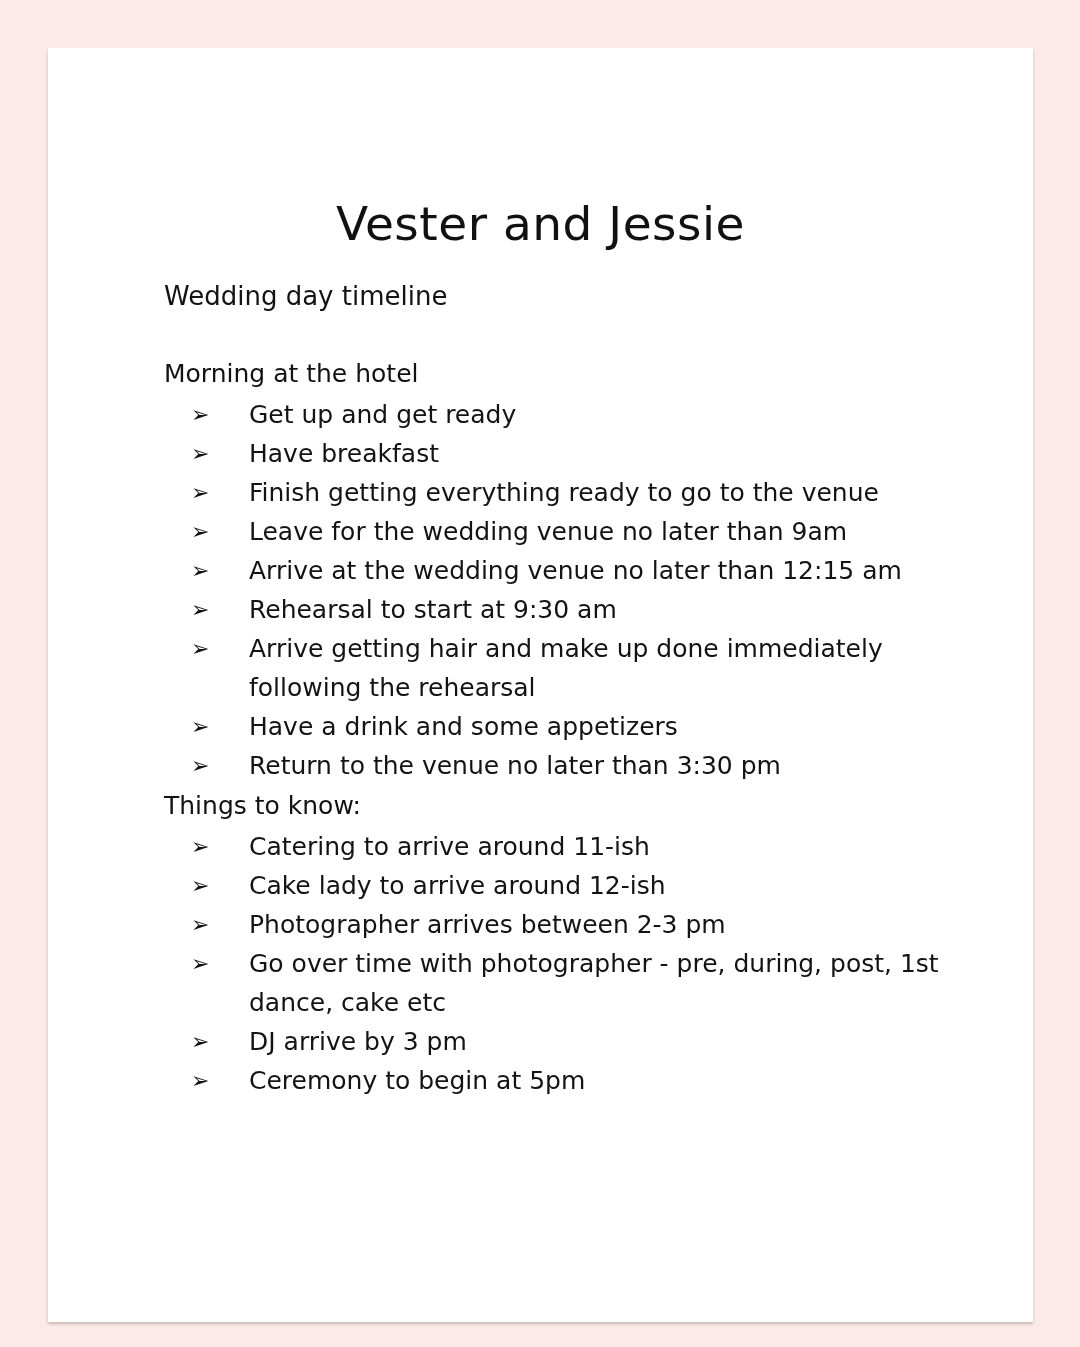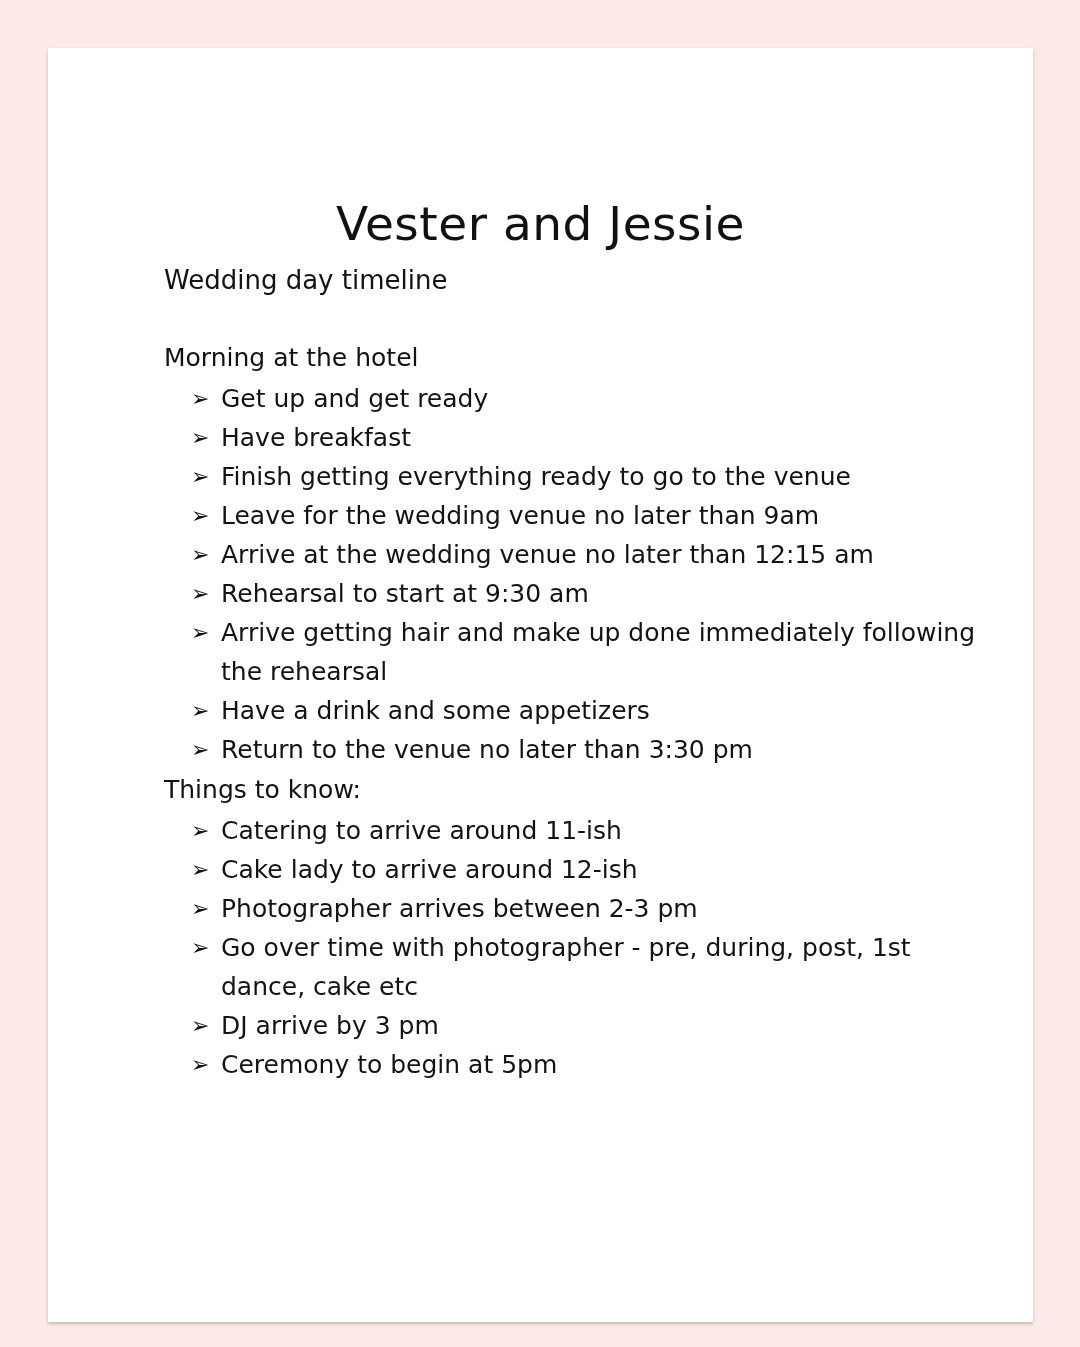--- a/index.html
+++ b/index.html
@@ -51,21 +51,21 @@
     font-weight: 400;
     letter-spacing: 0.5px;
     color: #111111;
     line-height: 1;
     white-space: nowrap;
   }
 
   .body-block {
     position: absolute;
     left: 116px;
-    top: 212px;
+    top: 228px;
     width: 830px;
     font-size: 26px;
     line-height: 40px;
     color: #131313;
   }
 
   .meta-line {
     font-size: 26px;
     line-height: 40px;
     color: #131313;
@@ -107,20 +107,21 @@
     position: absolute;
     left: 27px;
     top: 0;
     font-size: 22px;
     line-height: 39px;
     color: #111111;
   }
 
   .bullet-text {
     display: block;
+    margin-left: 28px;
   }
 
   .section-afternoon .section-heading,
   .section-things .section-heading {
     margin-top: 0;
   }
 
   .section + .section {
     margin-top: 0px;
   }

